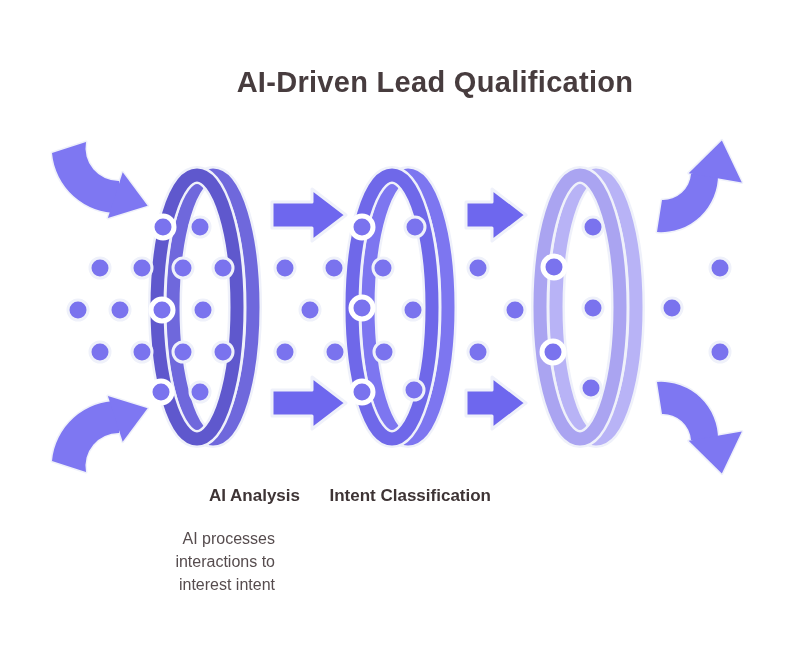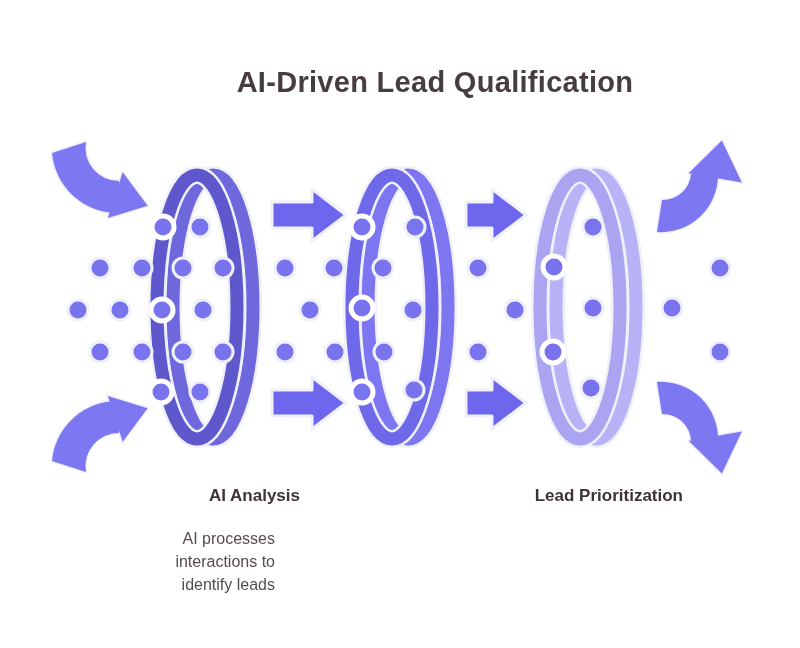--- a/index.html
+++ b/index.html
@@ -127,21 +127,21 @@
         <circle cx="362" cy="308" r="11" fill="#7a73ee" stroke="#ffffff" stroke-width="5"></circle>
         <circle cx="362" cy="392" r="11" fill="#7a73ee" stroke="#ffffff" stroke-width="5"></circle>
         <circle cx="554" cy="267" r="11" fill="#7a73ee" stroke="#ffffff" stroke-width="5"></circle>
         <circle cx="553" cy="352" r="11" fill="#7a73ee" stroke="#ffffff" stroke-width="5"></circle>
       </g>
     </svg>
 
   <div>
     <div class="stage s1">
       <div class="stage-heading">AI Analysis</div>
-      <div class="stage-desc">AI processes interactions to identify leads</div>
+      <div class="stage-desc">AI processes interactions to interest intent</div>
     </div>
     <div class="stage s2">
+      <div class="stage-heading">Intent Classification</div>
     </div>
     <div class="stage s3">
-      <div class="stage-heading">Lead Prioritization</div>
     </div>
   </div>
 </div>
 
 </body></html>

